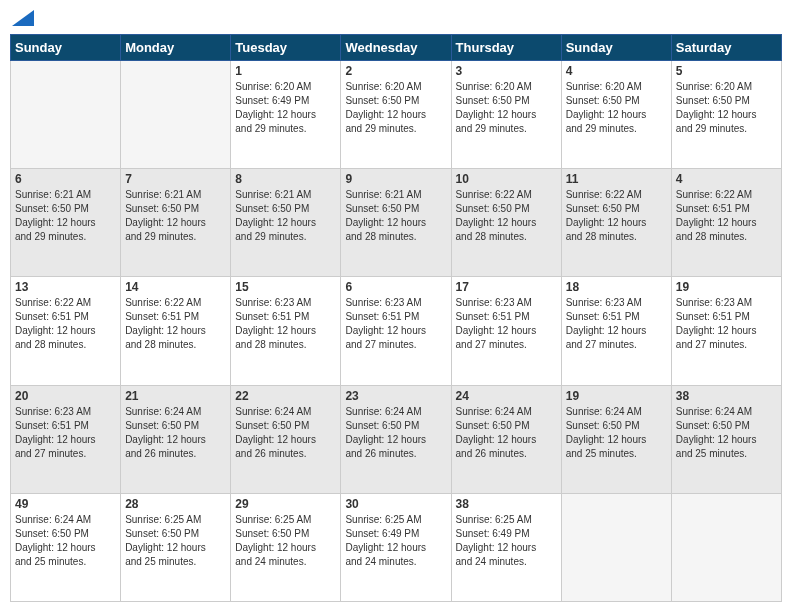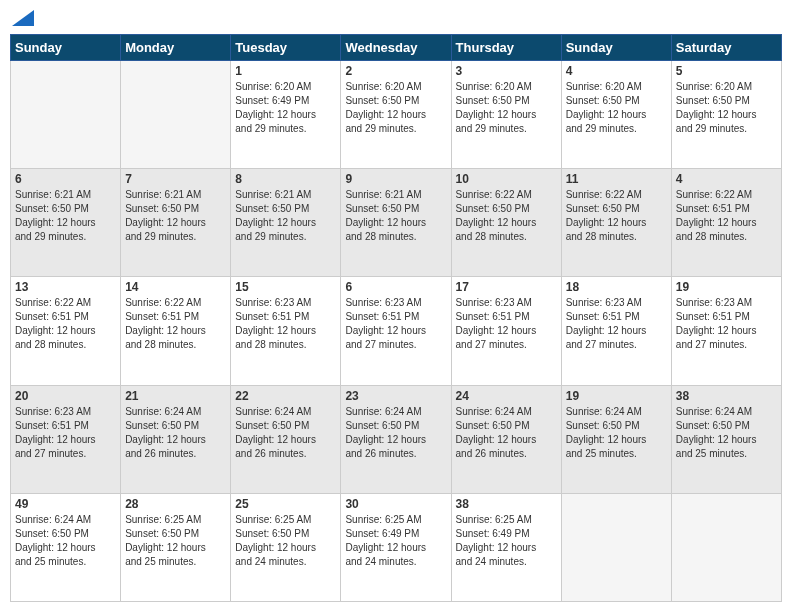--- a/index.html
+++ b/index.html
@@ -242,21 +242,21 @@
         <tr>
           <td>
             <div class="day-number">49</div>
             <div class="day-info">Sunrise: 6:24 AM<br>Sunset: 6:50 PM<br>Daylight: 12 hours<br>and 25 minutes.</div>
           </td>
           <td>
             <div class="day-number">28</div>
             <div class="day-info">Sunrise: 6:25 AM<br>Sunset: 6:50 PM<br>Daylight: 12 hours<br>and 25 minutes.</div>
           </td>
           <td>
-            <div class="day-number">25</div>
+            <div class="day-number">29</div>
             <div class="day-info">Sunrise: 6:25 AM<br>Sunset: 6:50 PM<br>Daylight: 12 hours<br>and 24 minutes.</div>
           </td>
           <td>
             <div class="day-number">30</div>
             <div class="day-info">Sunrise: 6:25 AM<br>Sunset: 6:49 PM<br>Daylight: 12 hours<br>and 24 minutes.</div>
           </td>
           <td>
             <div class="day-number">38</div>
             <div class="day-info">Sunrise: 6:25 AM<br>Sunset: 6:49 PM<br>Daylight: 12 hours<br>and 24 minutes.</div>
           </td>

